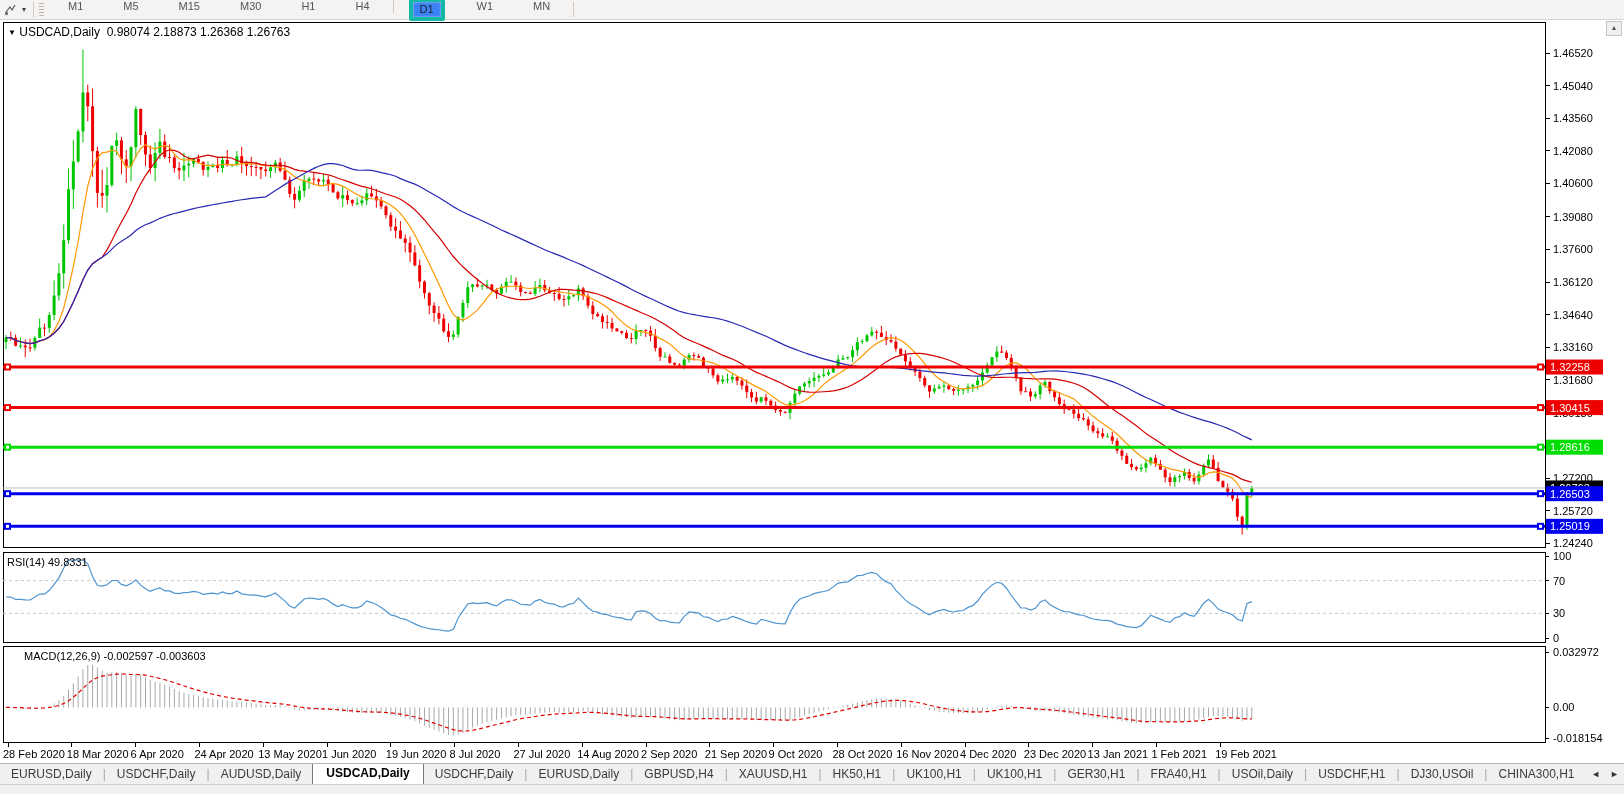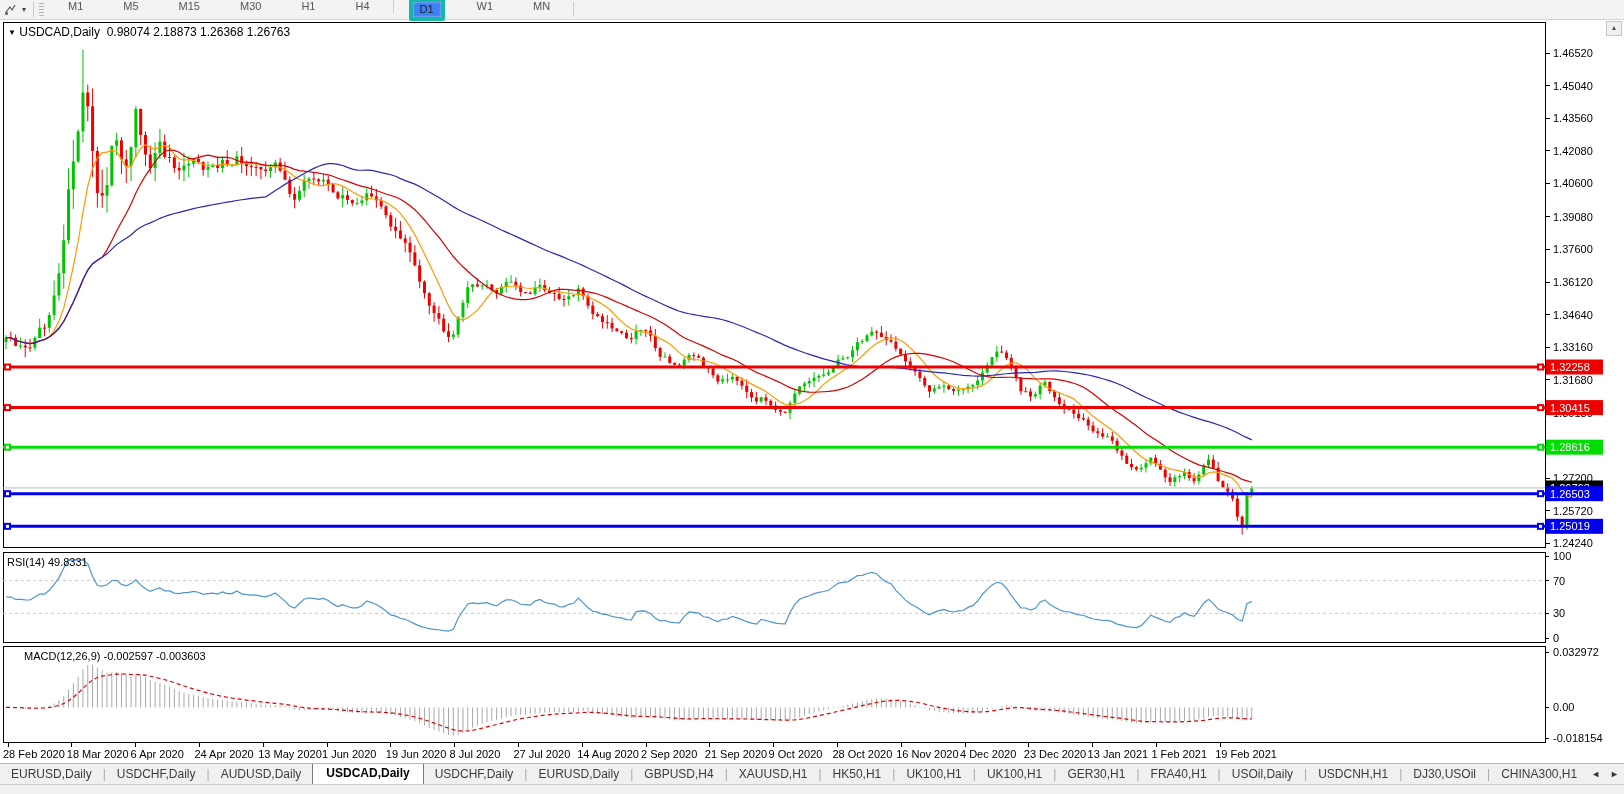--- a/index.html
+++ b/index.html
@@ -1049,21 +1049,21 @@
       <div class="tab">UK100,H1</div>
       <span class="tab-pipe">|</span>
       <div class="tab">UK100,H1</div>
       <span class="tab-pipe">|</span>
       <div class="tab">GER30,H1</div>
       <span class="tab-pipe">|</span>
       <div class="tab">FRA40,H1</div>
       <span class="tab-pipe">|</span>
       <div class="tab">USOil,Daily</div>
       <span class="tab-pipe">|</span>
-      <div class="tab">USDCNH,H1</div>
+      <div class="tab">USDCHF,H1</div>
       <span class="tab-pipe">|</span>
       <div class="tab">DJ30,USOil</div>
       <span class="tab-pipe">|</span>
       <div class="tab">CHINA300,H1</div>
       <span class="tab-pipe">|</span>
       <div class="tab">USOil,</div>
     </div>
   <div id="tab-arrows">
     <span class="tarrow">◄</span>
     <span class="tarrow">►</span>

